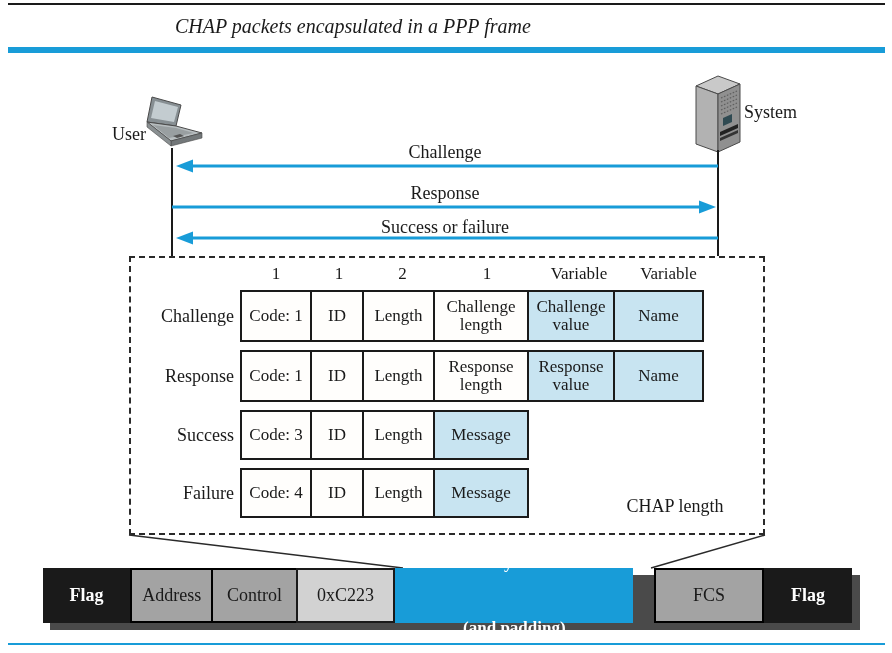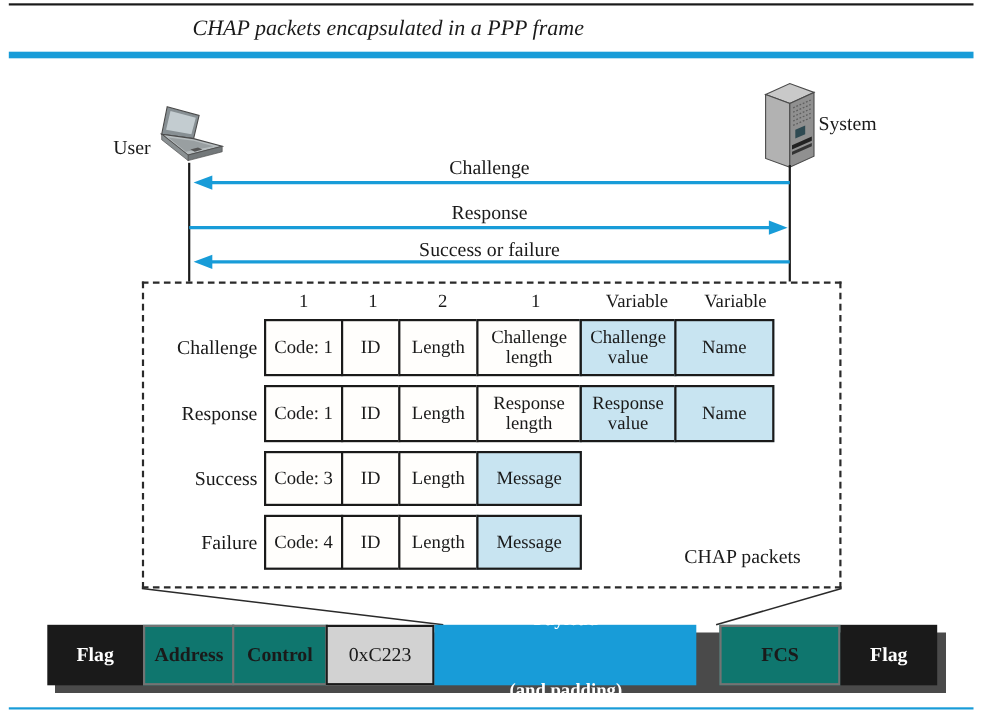--- a/index.html
+++ b/index.html
@@ -10,21 +10,21 @@
   .top-rule { position:absolute; left:8px; top:3px; width:877px; height:2px; background:#1a1a1a; }
   .fig-label {
     position:absolute; left:8px; top:11px;
     font-family:"Liberation Sans", sans-serif; font-weight:700; font-size:23px;
     color:#189cd8; letter-spacing:-0.5px;
   }
   .fig-caption { position:absolute; left:175px; top:15px; font-style:italic; font-size:20px; }
   .blue-bar { position:absolute; left:8px; top:47px; width:877px; height:6px; background:#189cd8; }
 
   .entity-label { position:absolute; font-size:18px; }
-  #user-label { left:92px; top:124px; width:56px; text-align:center; }
+  #user-label { left:112px; top:124px; width:56px; text-align:left; }
   #system-label { left:744px; top:102px; }
 
   .icon-svg { position:absolute; }
   #laptop-svg { left:140px; top:96px; }
   #server-svg { left:692px; top:74px; }
 
   .svg-overlay { position:absolute; left:0; top:0; width:892px; height:653px; pointer-events:none; }
 
   .msg-label { position:absolute; left:345px; width:200px; text-align:center; font-size:18px; }
   #msg-label-0 { top:142px; }
@@ -52,21 +52,21 @@
   .c-flen { width:96px; } .c-val { width:88px; } .c-name { width:91px; }
 
   .chap-caption { position:absolute; left:600px; top:496px; width:150px;
     text-align:center; font-size:18px; }
 
   .frame-shadow { position:absolute; left:50px; top:575px; width:810px; height:55px; background:#4a4a4a; }
   .ppp-frame { position:absolute; left:43px; top:568px; width:809px; height:55px; display:flex; }
   .field { box-sizing:border-box; display:flex; flex-direction:column; align-items:center;
     justify-content:center; font-size:18px; text-align:left; }
   .f-black { background:#1a1a1a; color:#fff; font-weight:700; }
-  .f-white { background:#0f766e; border:2px solid #737373;font-weight:bold; }
+  .f-white { background:#a3a3a3; border:2px solid #000000; }
   .f-gray  { background:#d2d2d2; border:2px solid #1a1a1a; }
   .f-blue  { background:#189cd8; color:#fff; font-weight:700; font-size:17px; line-height:1.18;gap:44px; }
   .f-white + .f-white, .f-white + .f-gray { margin-left:-2px; }
   .fw-flag1 { width:89px; } .fw-addr { width:85px; } .fw-ctrl { width:88px; }
   .fw-proto { width:102px; } .fw-pay { width:243px; } .fw-fcs { width:112px;margin-left:21px; } .fw-flag2 { width:90px; }
 
   .bottom-rule { position:absolute; left:8px; top:643px; width:877px; height:2px; background:#189cd8; }
 </style>
 </head>
 <body>
@@ -164,21 +164,21 @@
   </div>
 
   <div id="row-failure" class="prow h50">
     <div class="prow-label">Failure</div>
     <div class="cell c-code">Code: 4</div>
     <div class="cell c-id">ID</div>
     <div class="cell c-len">Length</div>
     <div class="cell c-flen shaded">Message</div>
   </div>
 
-  <div class="chap-caption">CHAP packets</div>
+  <div class="chap-caption">CHAP length</div>
 
   <div class="frame-shadow"></div>
   <div class="ppp-frame">
     <div class="field f-black fw-flag1">Flag</div>
     <div class="field f-white fw-addr">Address</div>
     <div class="field f-white fw-ctrl">Control</div>
     <div class="field f-gray fw-proto">0xC223</div>
     <div class="field f-blue fw-pay">
       <span>Payload</span>
       <span>(and padding)</span>

